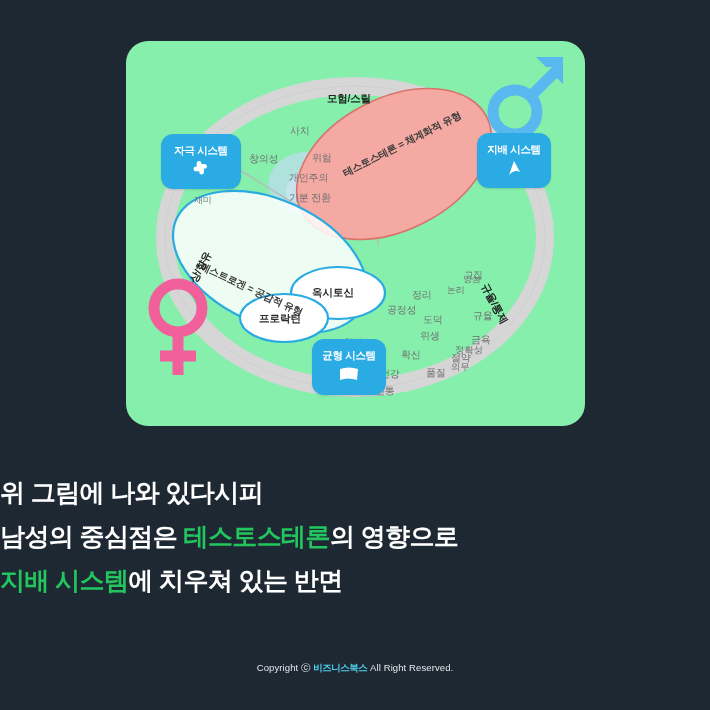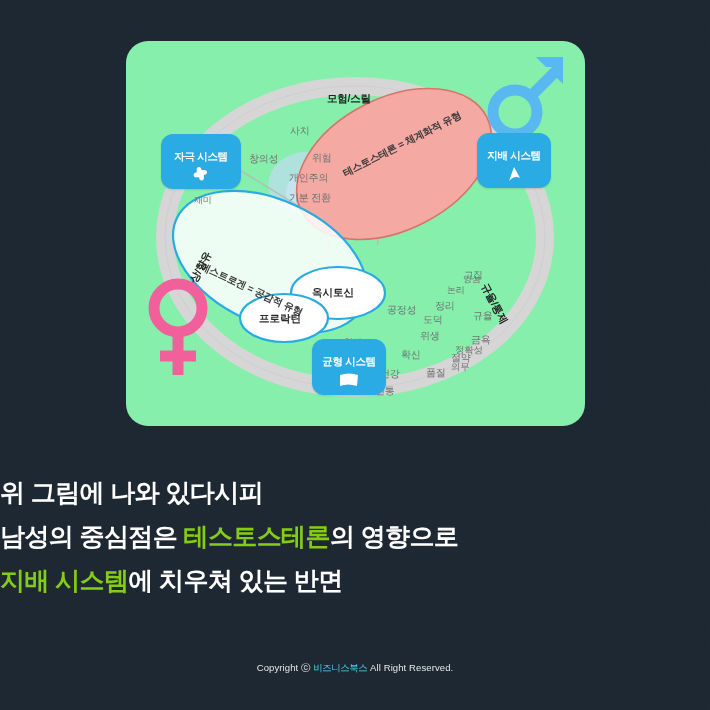--- a/index.html
+++ b/index.html
@@ -58,22 +58,22 @@
     box-sizing: border-box;
     z-index: 12;
     box-shadow: 0 1px 2px rgba(0,0,0,.12);
   }
   .badge .badge-label {
     display: block;
     font-size: 10.5px;
     font-weight: bold;
     letter-spacing: -.3px;
     line-height: 1;
-    white-space: nowrap;
-    margin-top: 17px;
+    padding-top: 11px;
+    white-space: nowrap;
   }
   .badge .badge-glyph {
     display: block;
     margin: 4px auto 0;
   }
   #badge-stimulation { left: 35px; top: 93px;  width: 80px; height: 55px; }
   #badge-dominance   { left: 351px; top: 92px;  width: 74px; height: 55px; }
   #badge-balance     { left: 186px; top: 298px; width: 74px; height: 56px; }
 
   
@@ -160,37 +160,37 @@
     z-index: 3;
   }
   #caption .caption-line {
     color: #ffffff;
     font-size: 25px;
     font-weight: bold;
     line-height: 44px;
     letter-spacing: -.6px;
     white-space: nowrap;
   }
-  #caption .hl { color: #84cc16; }
+  #caption .hl { color: #22c55e; }
 
   
   #footer {
     position: absolute;
     left: 0;
     top: 662px;
     width: 710px;
     text-align: center;
     color: #e6e8ea;
     font-size: 9.5px;
     z-index: 3;
     letter-spacing: .1px;
   }
   #footer .brand {
     color: #4fd0f0;
-    font-weight: normal;
+    font-weight: bold;
     letter-spacing: -.5px;
   }
 </style>
 </head>
 <body>
 
 <div id="noise-overlay"></div>
 
 <div id="card">
 
@@ -246,21 +246,21 @@
   <div id="word-cloud-layer">
       <span class="cloud-word" style="left: 164px; top: 83px; font-size: 10px;">사치</span>
       <span class="cloud-word" style="left: 123px; top: 111px; font-size: 10px;">창의성</span>
       <span class="cloud-word" style="left: 186px; top: 110px; font-size: 10px;">위험</span>
       <span class="cloud-word" style="left: 163px; top: 130px; font-size: 10px; text-align: right;">개인주의</span>
       <span class="cloud-word" style="left: 163px; top: 150px; font-size: 10px;">기분 전환</span>
       <span class="cloud-word" style="left: 68px; top: 153px; font-size: 9px;">재미</span>
       <span class="cloud-word" style="left: 337px; top: 232px; font-size: 9px;">양심</span>
       <span class="cloud-word" style="left: 338px; top: 228px; font-size: 9.5px;">고집</span>
       <span class="cloud-word" style="left: 329px; top: 256px; font-size: 9.5px; margin-top: 47px;">정확성</span>
-      <span class="cloud-word" style="left: 286px; top: 258px; font-size: 10px; margin-left: 23px;">정리</span>
+      <span class="cloud-word" style="left: 286px; top: 247px; font-size: 10px;">정리</span>
       <span class="cloud-word" style="left: 321px; top: 243px; font-size: 9px;">논리</span>
       <span class="cloud-word" style="left: 261px; top: 262px; font-size: 10px;">공정성</span>
       <span class="cloud-word" style="left: 297px; top: 272px; font-size: 10px;">도덕</span>
       <span class="cloud-word" style="left: 325px; top: 280px; font-size: 9.5px; margin-top: 40px;">의무</span>
       <span class="cloud-word" style="left: 347px; top: 268px; font-size: 10px;">규율</span>
       <span class="cloud-word" style="left: 294px; top: 288px; font-size: 10px;">위생</span>
       <span class="cloud-word" style="left: 345px; top: 292px; font-size: 10px;">금욕</span>
       <span class="cloud-word" style="left: 275px; top: 307px; font-size: 10px;">확신</span>
       <span class="cloud-word" style="left: 325px; top: 310px; font-size: 10px;">절약</span>
       <span class="cloud-word" style="left: 254px; top: 326px; font-size: 10px;">건강</span>

